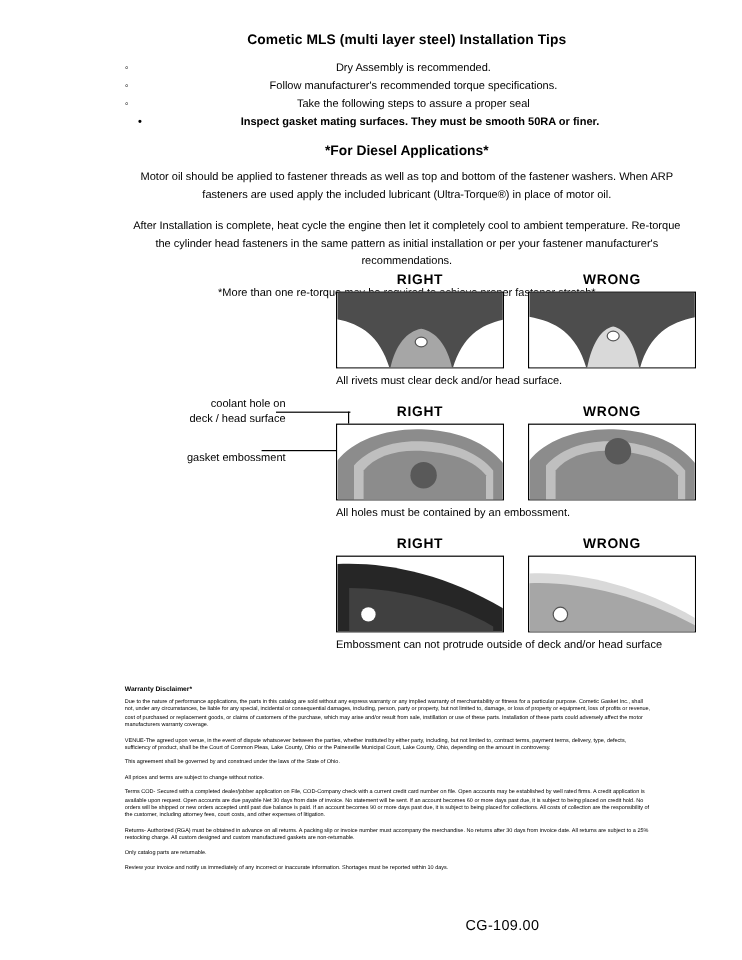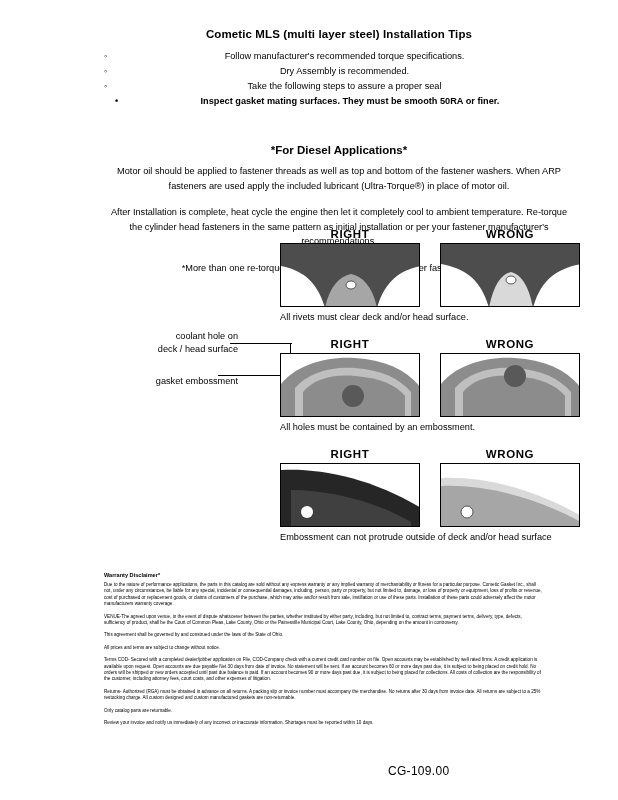--- a/index.html
+++ b/index.html
@@ -68,21 +68,21 @@
   ul.subbullets > li::before {
     content: "\2022";
     position: absolute;
     left: 0;
     top: 0;
     font-size: 9.2px;
   }
   h2.subtitle {
     font-size: 11.5px;
     font-weight: bold;
-    margin: 35px 0 8px 0;
+    margin: 11px 0 8px 0;
   }
   p.para {
     font-size: 9.2px;
     line-height: 14.5px;
     margin: 0 0 12px 0;
   }
   p.para.last {
     margin-bottom: 0;
   }
 
@@ -184,22 +184,22 @@
 </style>
 </head>
 <body>
 
 <div class="page">
 
   <div class="content">
     <h1 class="title">Cometic MLS (multi layer steel) Installation Tips</h1>
 
     <ul class="bullets">
+      <li>Dry Assembly is recommended.</li>
       <li>Follow manufacturer's recommended torque specifications.</li>
-      <li>Dry Assembly is recommended.</li>
       <li>Take the following steps to assure a proper seal</li>
     </ul>
     <ul class="subbullets">
       <li>Inspect gasket mating surfaces.  They must be smooth 50RA or finer.</li>
     </ul>
 
     <h2 class="subtitle">*For Diesel Applications*</h2>
     <p class="para">Motor oil should be applied to fastener threads as well as top and bottom of the fastener washers. When ARP fasteners are used apply the included lubricant (Ultra-Torque®) in place of motor oil.</p>
     <p class="para">After Installation is complete, heat cycle the engine then let it completely cool to ambient temperature. Re-torque the cylinder head fasteners in the same pattern as initial installation or per your fastener manufacturer's recommendations.</p>
     <p class="para last">*More than one re-torque may be required to achieve proper fastener stretch*</p>

